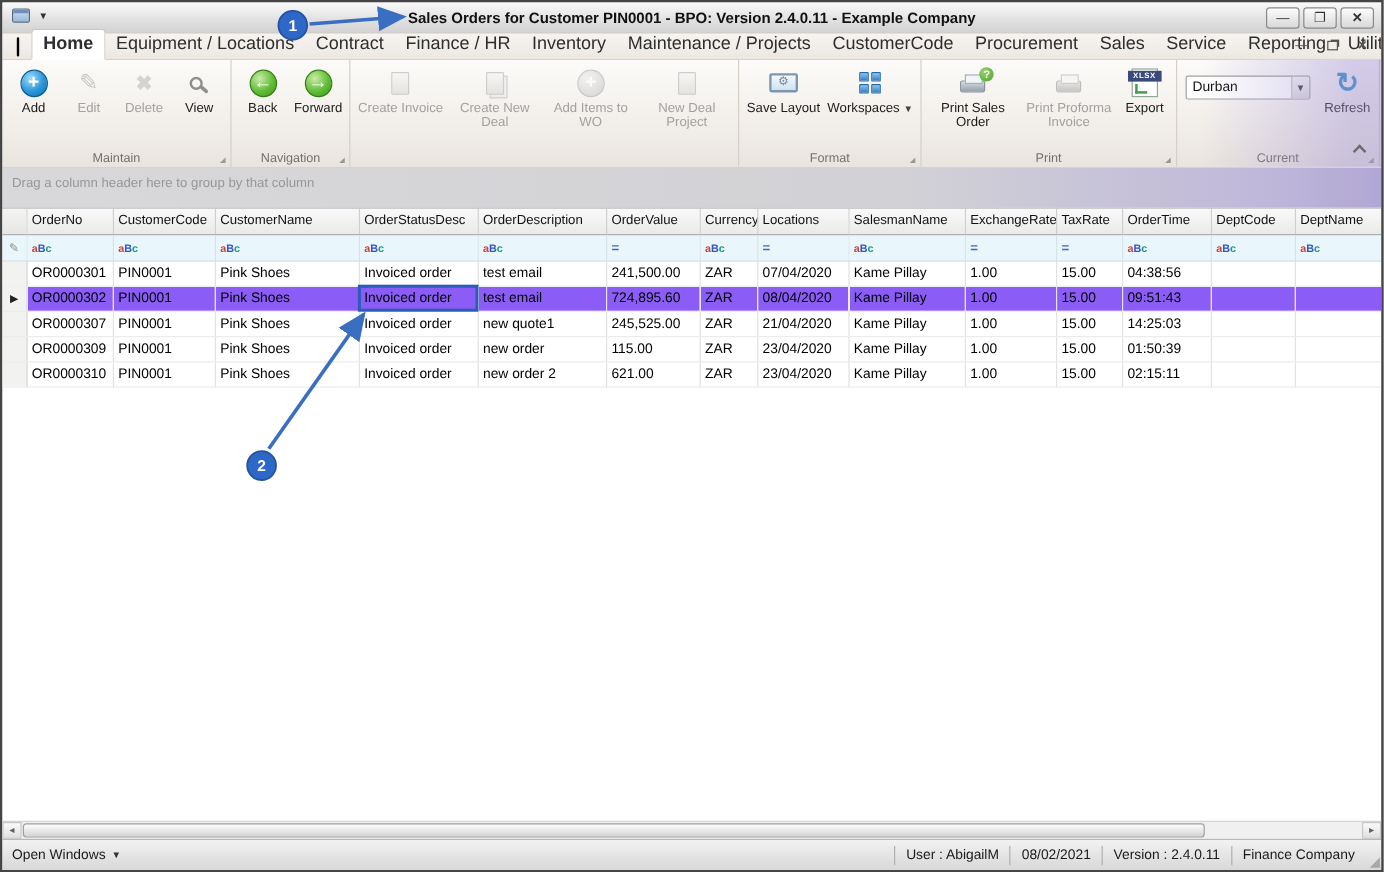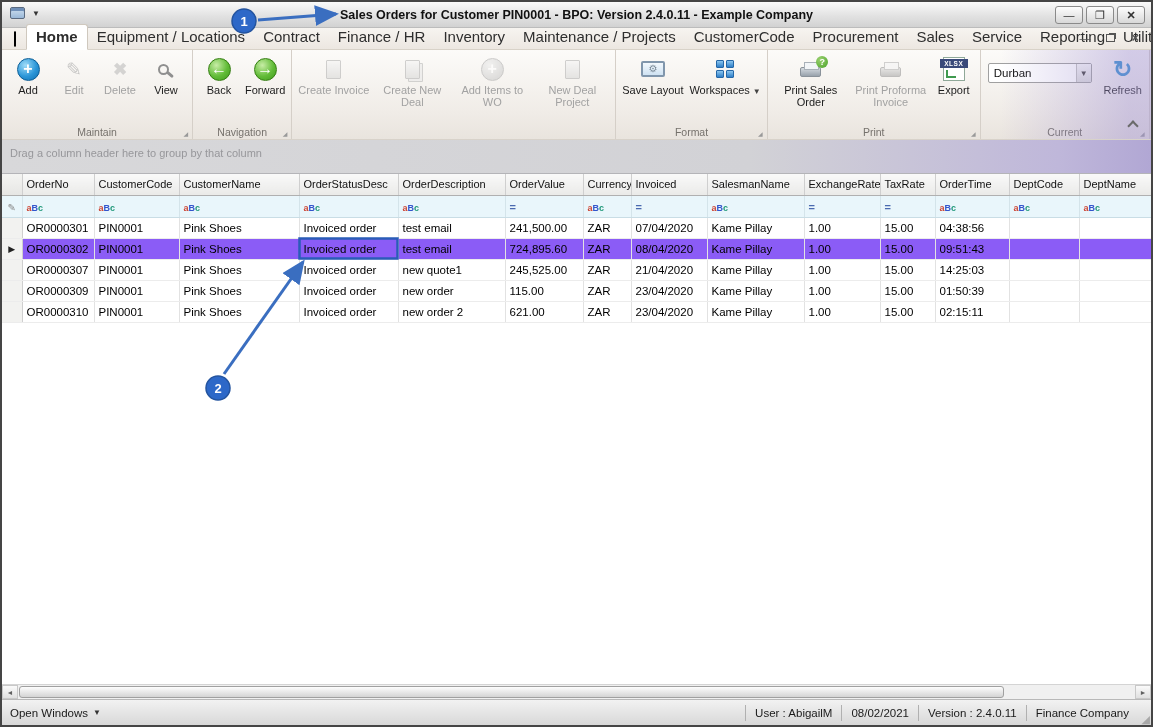--- a/index.html
+++ b/index.html
@@ -372,21 +372,21 @@
       <thead>
         <tr>
             <th class="indh"></th>
             <th>OrderNo</th>
             <th>CustomerCode</th>
             <th>CustomerName</th>
             <th>OrderStatusDesc</th>
             <th>OrderDescription</th>
             <th>OrderValue</th>
             <th>Currency</th>
-            <th>Invoiced</th>
+            <th>Locations</th>
             <th>SalesmanName</th>
             <th>ExchangeRate</th>
             <th>TaxRate</th>
             <th>OrderTime</th>
             <th>DeptCode</th>
             <th>DeptName</th>
           </tr>
         <tr class="frow">
             <td class="indc"><span class="fpen">✎</span></td>
             <td><span class="fabc"><em class="la">a</em><em class="lb">B</em><em class="lc">c</em></span></td>

